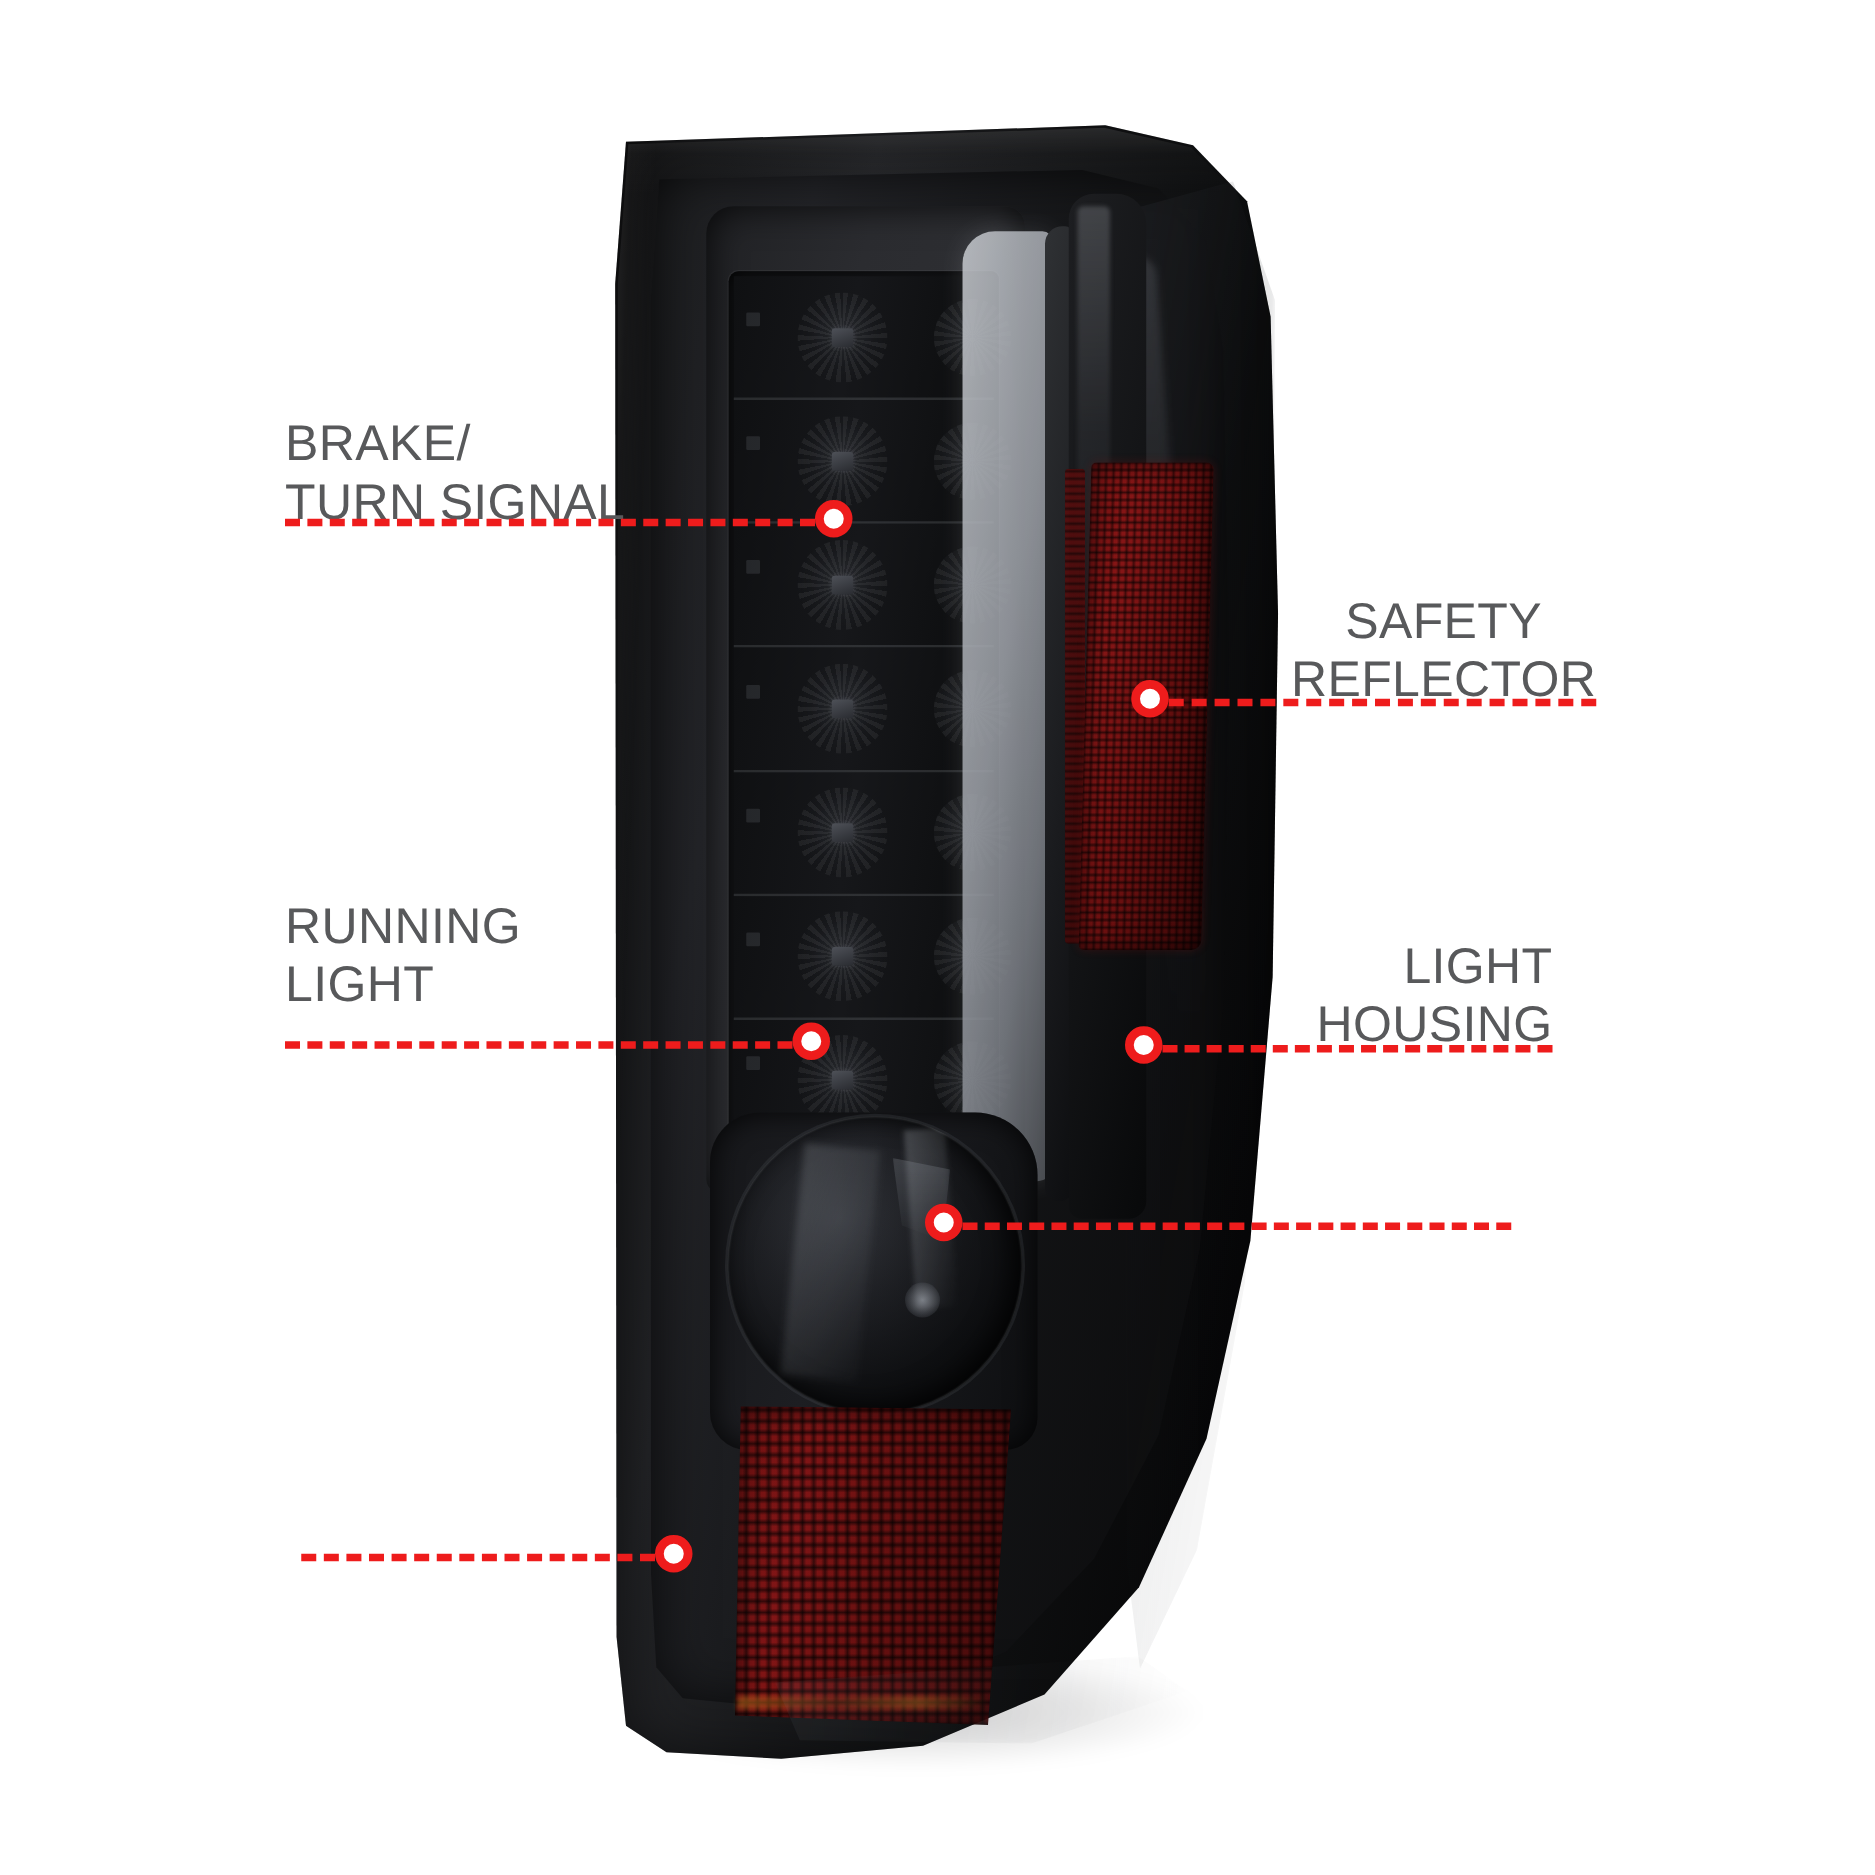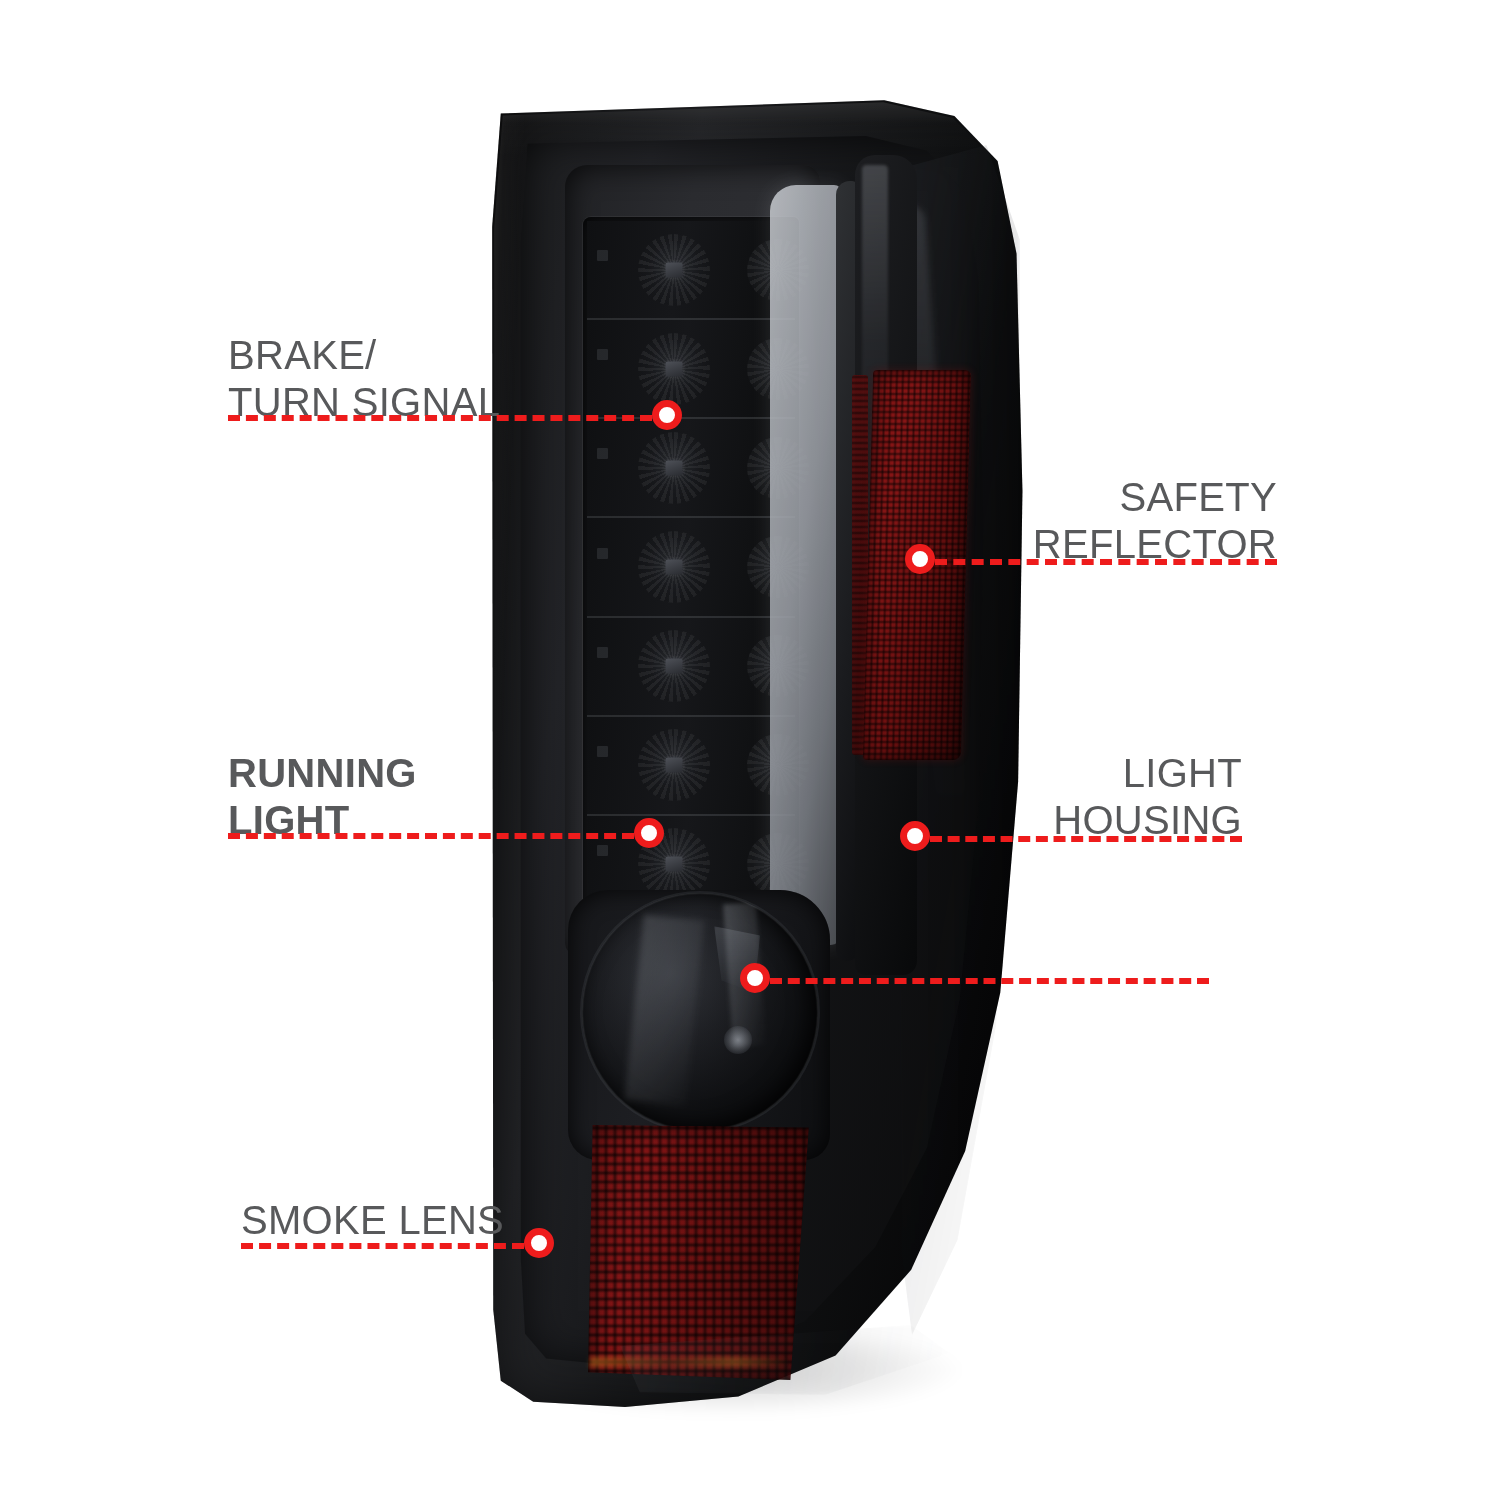--- a/index.html
+++ b/index.html
@@ -477,30 +477,29 @@
     <div class="lower-reflector"></div>
     <div class="lower-reflector-glow"></div>
     <div class="bottom-sweep"></div>
   </div>
 
   <div class="callout-label left" style="left:228px; top:332px;">BRAKE/
 TURN SIGNAL</div>
   <div class="leader" style="left:228px; top:415px; width:424px;"></div>
   <div class="dot" style="left:652px; top:400px;"></div>
 
-  <div class="callout-label left" style="left:228px; top:750px;font-weight:bold;">RUNNING
+  <div class="callout-label left" style="left:228px; top:718px;">RUNNING
 LIGHT</div>
   <div class="leader" style="left:228px; top:833px; width:406px;"></div>
   <div class="dot" style="left:634px; top:818px;"></div>
 
-  <div class="callout-label left" style="left:241px; top:1197px;">SMOKE LENS</div>
   <div class="leader" style="left:241px; top:1243px; width:283px;"></div>
   <div class="dot" style="left:524px; top:1228px;"></div>
 
-  <div class="callout-label right" style="right:223px; top:474px;">SAFETY
+  <div class="callout-label right" style="right:223px; top:474px;text-align:center;">SAFETY
 REFLECTOR</div>
   <div class="leader" style="left:935px; top:559px; width:342px;"></div>
   <div class="dot" style="left:905px; top:544px;"></div>
 
   <div class="callout-label right" style="right:258px; top:750px;">LIGHT
 HOUSING</div>
   <div class="leader" style="left:930px; top:836px; width:312px;"></div>
   <div class="dot" style="left:900px; top:821px;"></div>
 
   <div class="leader" style="left:770px; top:978px; width:439px;"></div>

